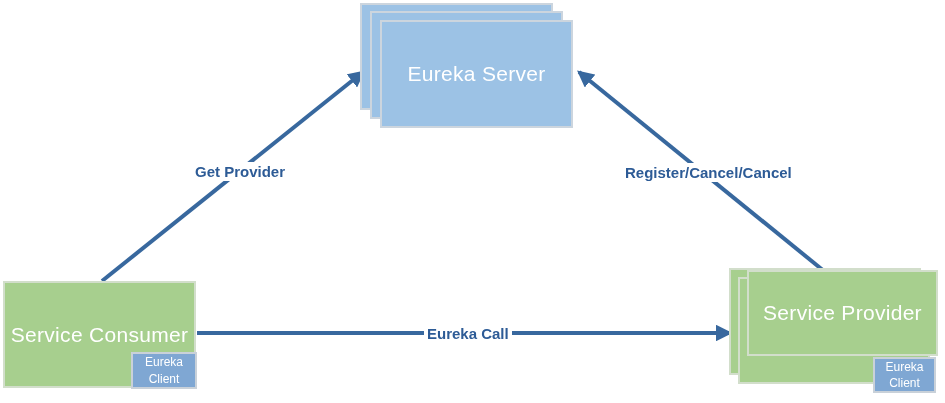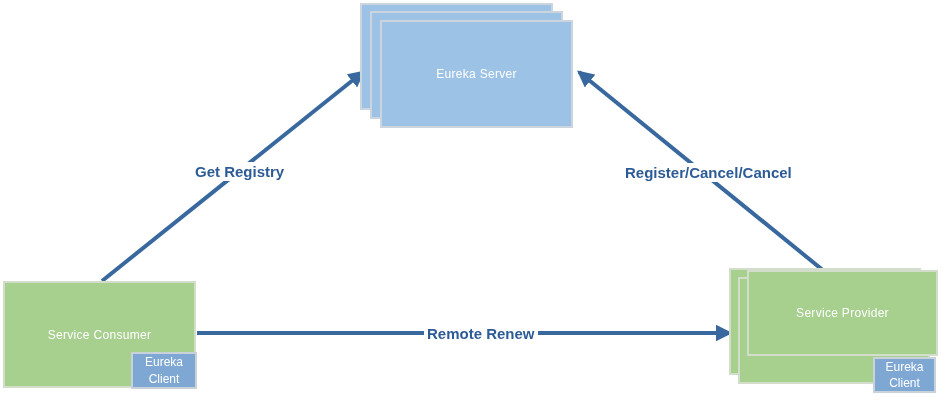--- a/index.html
+++ b/index.html
@@ -24,21 +24,21 @@
   }
   .edges{position:absolute;left:0;top:0;width:945px;height:403px;}
   .edges line{stroke:var(--arrow);stroke-width:4;}
   .edges .arrowhead{fill:var(--arrow);}
   .layer{position:absolute;box-sizing:border-box;}
   .layer.blue{background:var(--box-blue);border:2px solid var(--box-blue-border);}
   .layer.green{background:var(--box-green);border:2px solid var(--box-green-border);}
   .node-label{
     position:absolute;left:0;top:0;right:0;bottom:0;
     display:flex;align-items:center;justify-content:center;
-    color:var(--node-text);font-size:12px;font-weight:400;letter-spacing:.3px;
+    color:var(--node-text);font-size:21px;font-weight:400;letter-spacing:.3px;
   }
   .client-box{
     position:absolute;box-sizing:border-box;
     background:var(--client-blue);border:2px solid var(--client-blue-border);
     display:flex;align-items:center;justify-content:center;text-align:center;
     color:var(--node-text);font-size:12px;line-height:1.35;
     padding:11px 4px;
   }
   .edge-label{
     position:absolute;
@@ -85,17 +85,17 @@
     <div class="layer green" style="left:729px;top:268px;width:192px;height:107px;"></div>
     <div class="layer green" style="left:738px;top:277px;width:192px;height:107px;"></div>
     <div class="layer green" style="left:747px;top:270px;width:191px;height:86px;">
       <div class="node-label">Service Provider</div>
     </div>
     <div class="client-box" style="left:873px;top:357px;width:63px;height:36px;">
       <span>Eureka Client</span>
     </div>
   </div>
 
-  <div class="edge-label" style="left:192px;top:162px;">Get Registry</div>
+  <div class="edge-label" style="left:192px;top:162px;">Get Provider</div>
   <div class="edge-label" style="left:622px;top:163px;">Register/Cancel/Cancel</div>
-  <div class="edge-label" style="left:424px;top:324px;">Remote Renew</div>
+  <div class="edge-label" style="left:424px;top:324px;">Eureka Call</div>
 
 </div>
 
 </body></html>

